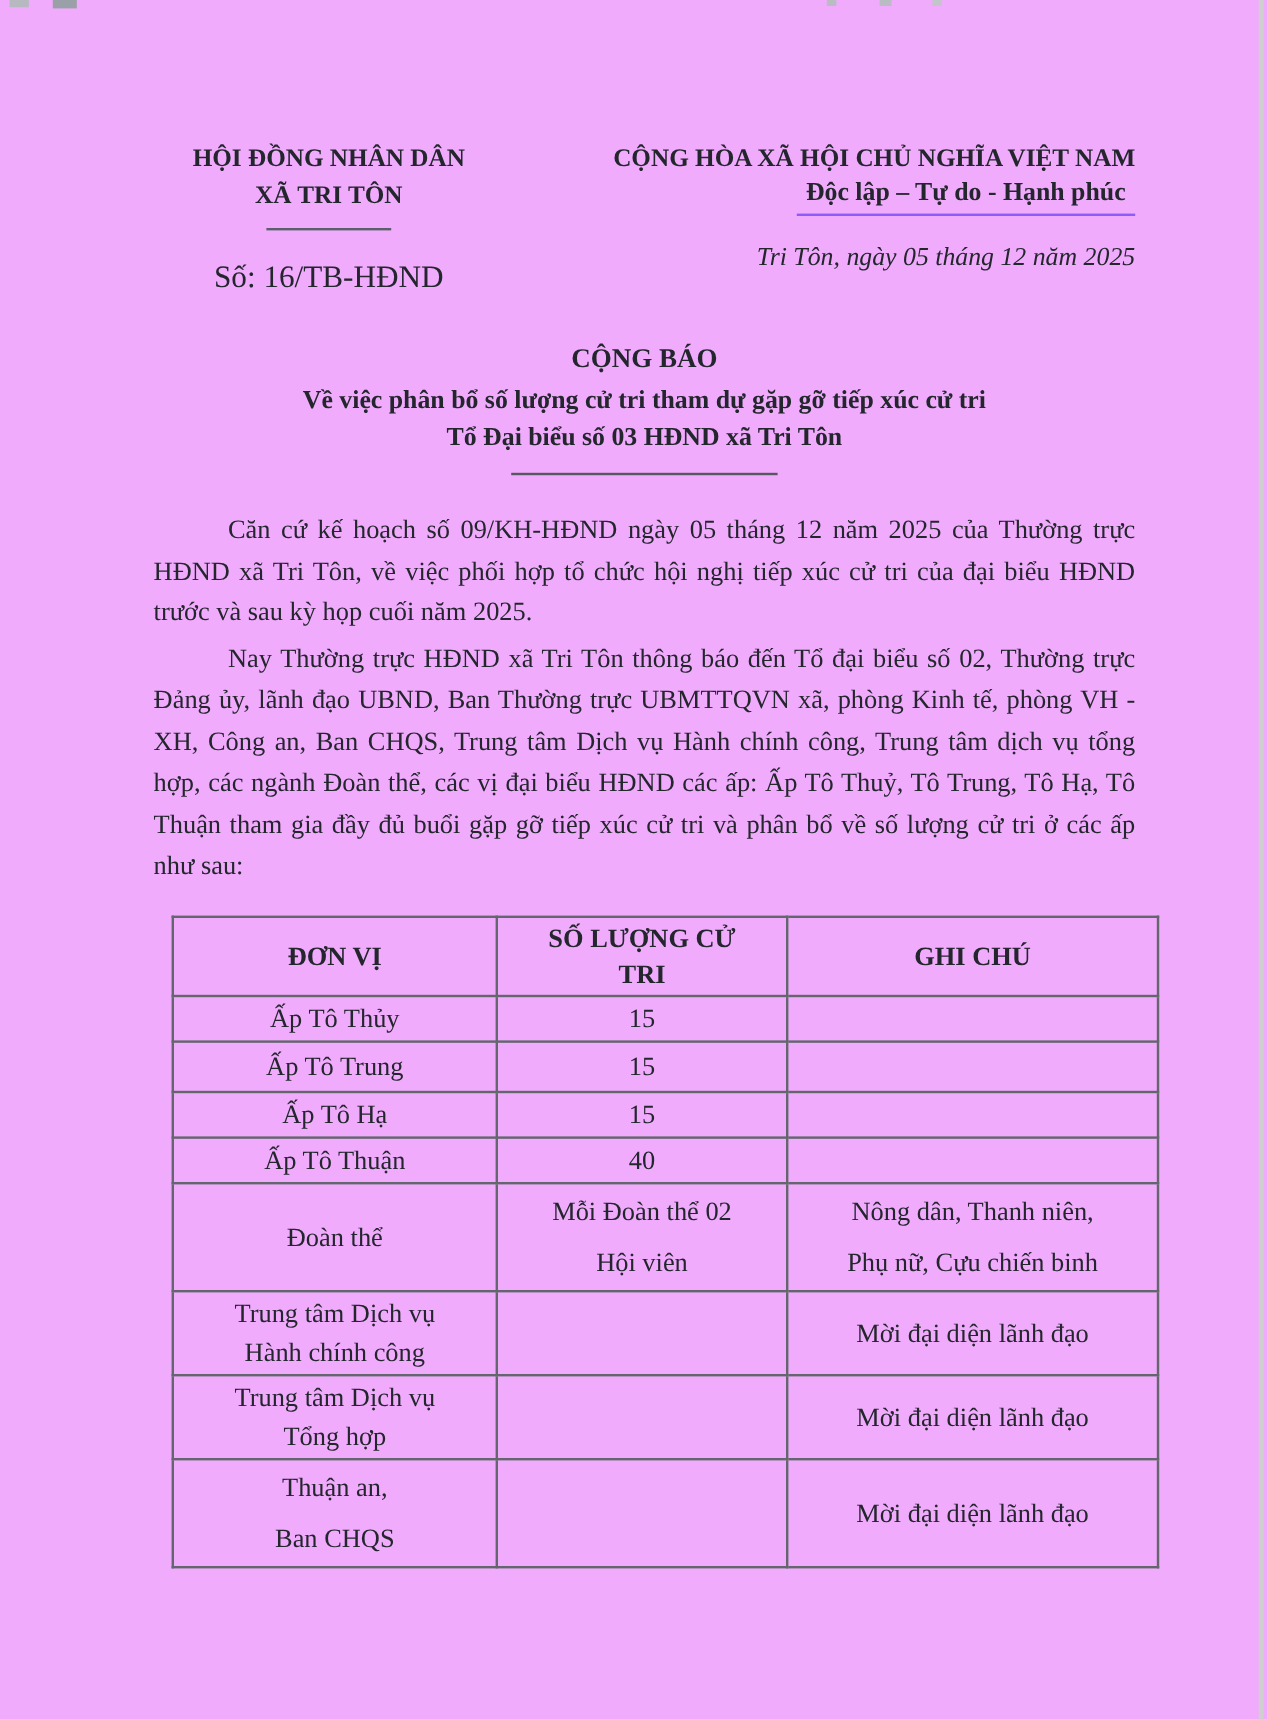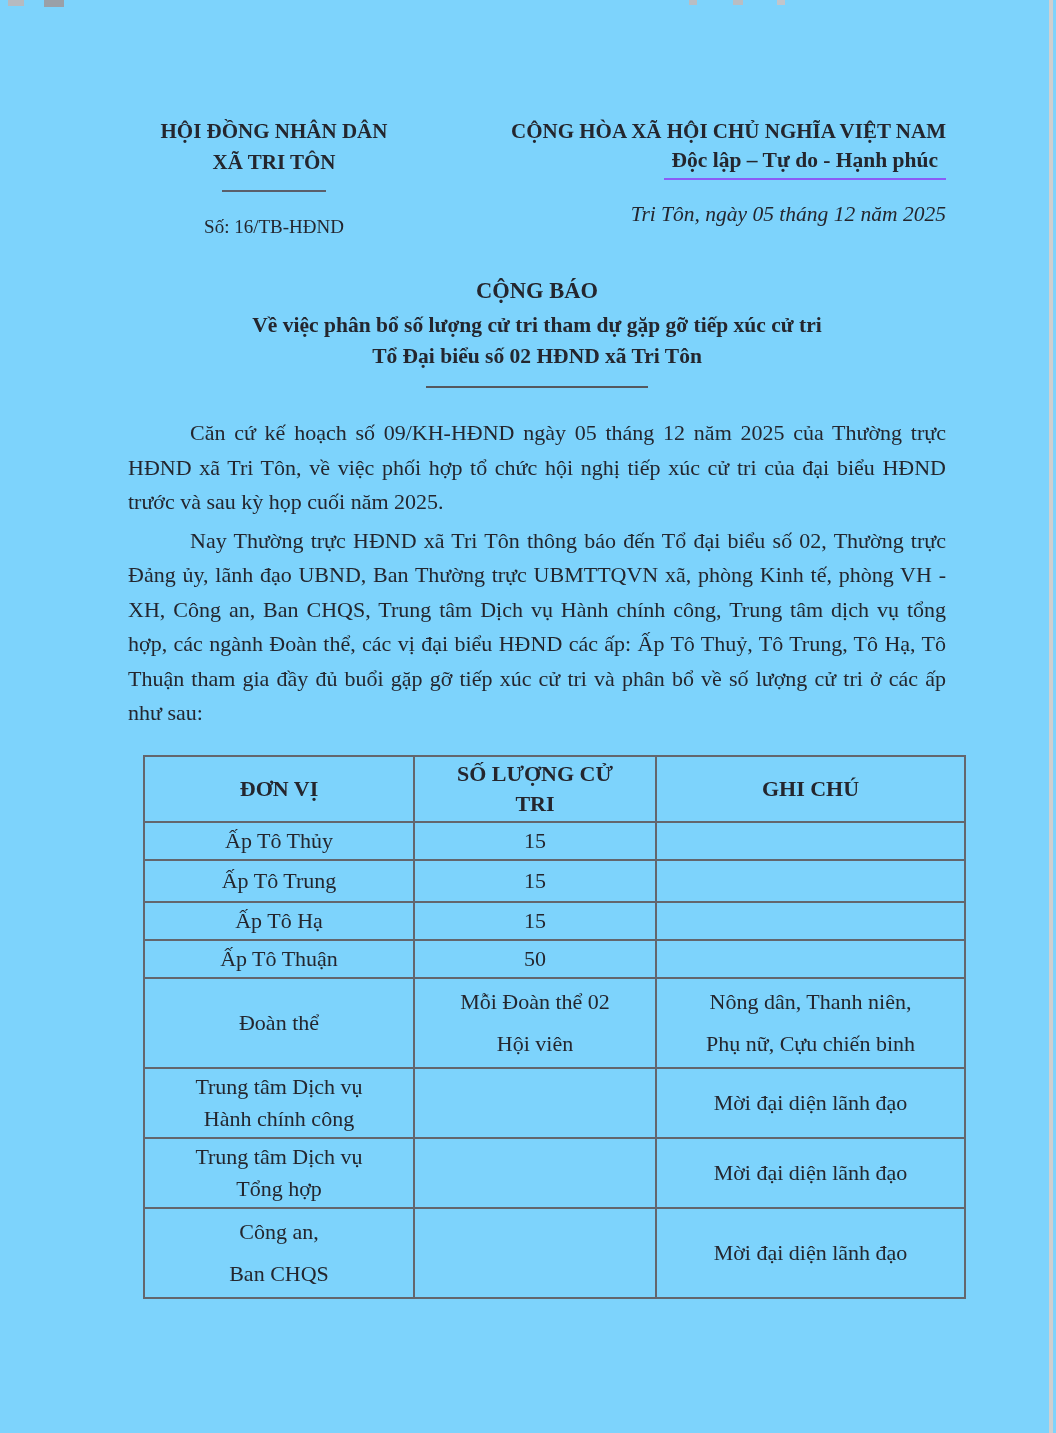--- a/index.html
+++ b/index.html
@@ -1,36 +1,36 @@
 <!DOCTYPE html>
 <html><head>
 <meta charset="utf-8">
 <style>
   html,body { margin:0; padding:0; }
   .page {
     position:relative; width:1056px; height:1433px;
-    background:#7dd3fc; overflow:hidden;
+    background:#f0abfc; overflow:hidden;
     font-family:"Liberation Serif", serif;
     color:#24262e;
   }
   .edge-line { position:absolute; top:0; right:3px; width:4px; height:100%; background:#cfcfcf; }
   .artifact { position:absolute; top:0; }
   .a1 { left:8px;  width:16px; height:6px; background:#b6bac0; }
   .a2 { left:44px; width:20px; height:7px; background:#9aa0a8; }
   .a3 { left:689px; width:8px; height:5px; background:#b9bdc3; }
   .a4 { left:733px; width:10px; height:5px; background:#b9bdc3; }
   .a5 { left:777px; width:8px; height:5px; background:#c2c5ca; }
 
   .doc { position:absolute; left:128px; top:116px; width:818px; }
 
   .masthead { display:flex; }
   .mast-left { width:292px; text-align:center; }
   .org-line { font-weight:bold; font-size:21px; line-height:31px; }
   .rule-small { width:104px; height:2px; background:#5a5f6b; margin:12px auto 0; }
-  .doc-number { margin-top:24px; font-size:19px; }
+  .doc-number { margin-top:24px; font-size:26px; }
 
   .mast-right { flex:1; text-align:right; }
   .nation-line1 { font-weight:bold; font-size:21px; line-height:31px; }
   .nation-line2 {
     display:inline-block; font-weight:bold; font-size:21.5px;
     border-bottom:2px solid #8b5cf6; padding:1px 8px 5px;
   }
   .date-line { margin-top:22px; font-style:italic; font-size:21.5px; }
 
   .title-block { text-align:center; margin-top:40px; }
@@ -94,21 +94,21 @@
         <div>
           <span class="nation-line2">Độc lập – Tự do - Hạnh phúc</span>
         </div>
         <div class="date-line">Tri Tôn, ngày 05 tháng 12 năm 2025</div>
       </div>
     </div>
 
     <div class="title-block">
       <div class="title-main">CỘNG BÁO</div>
       <div class="title-sub">Về việc phân bổ số lượng cử tri tham dự gặp gỡ tiếp xúc cử tri
-Tổ Đại biểu số 02 HĐND xã Tri Tôn</div>
+Tổ Đại biểu số 03 HĐND xã Tri Tôn</div>
       <div class="rule-title"></div>
     </div>
 
     <p class="para para1">Căn cứ kế hoạch số 09/KH-HĐND ngày 05 tháng 12 năm 2025 của Thường trực HĐND xã Tri Tôn, về việc phối hợp tổ chức hội nghị tiếp xúc cử tri của đại biểu HĐND trước và sau kỳ họp cuối năm 2025.</p>
     <p class="para para2">Nay Thường trực HĐND xã Tri Tôn thông báo đến Tổ đại biểu số 02, Thường trực Đảng ủy, lãnh đạo UBND, Ban Thường trực UBMTTQVN xã, phòng Kinh tế, phòng VH - XH, Công an, Ban CHQS, Trung tâm Dịch vụ Hành chính công, Trung tâm dịch vụ tổng hợp, các ngành Đoàn thể, các vị đại biểu HĐND các ấp: Ấp Tô Thuỷ, Tô Trung, Tô Hạ, Tô Thuận tham gia đầy đủ buổi gặp gỡ tiếp xúc cử tri và phân bổ về số lượng cử tri ở các ấp như sau:</p>
 
     <table class="alloc">
       <tbody>
         <tr class="rh-head">
           <th class="col-unit">ĐƠN VỊ</th>
@@ -126,21 +126,21 @@
           <td>15</td>
           <td></td>
         </tr>
         <tr class="rh-s1">
           <td>Ấp Tô Hạ</td>
           <td>15</td>
           <td></td>
         </tr>
         <tr class="rh-s1">
           <td>Ấp Tô Thuận</td>
-          <td>50</td>
+          <td>40</td>
           <td></td>
         </tr>
         <tr class="rh-m1 tall">
           <td>Đoàn thể</td>
           <td>Mỗi Đoàn thể 02
 Hội viên</td>
           <td>Nông dân, Thanh niên,
 Phụ nữ, Cựu chiến binh</td>
         </tr>
         <tr class="rh-m2">
@@ -149,21 +149,21 @@
           <td></td>
           <td>Mời đại diện lãnh đạo</td>
         </tr>
         <tr class="rh-m3">
           <td>Trung tâm Dịch vụ
 Tổng hợp</td>
           <td></td>
           <td>Mời đại diện lãnh đạo</td>
         </tr>
         <tr class="rh-m4 tall">
-          <td>Công an,
+          <td>Thuận an,
 Ban CHQS</td>
           <td></td>
           <td>Mời đại diện lãnh đạo</td>
         </tr>
       </tbody>
     </table>
 
   </div>
 </div>
 

